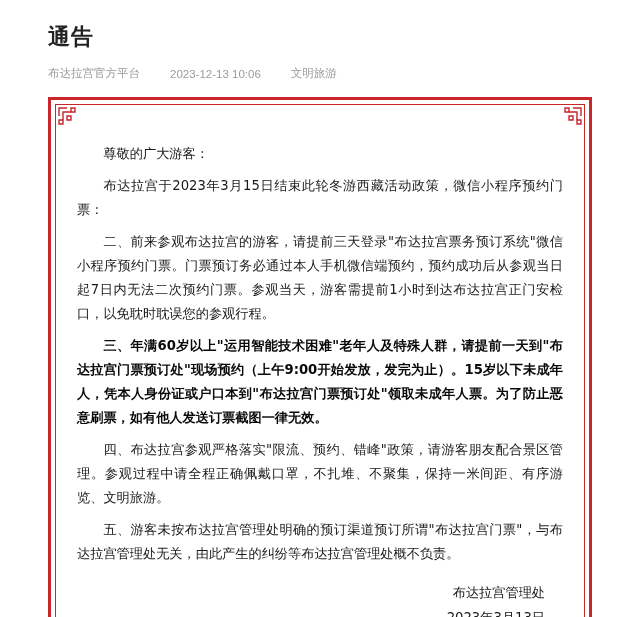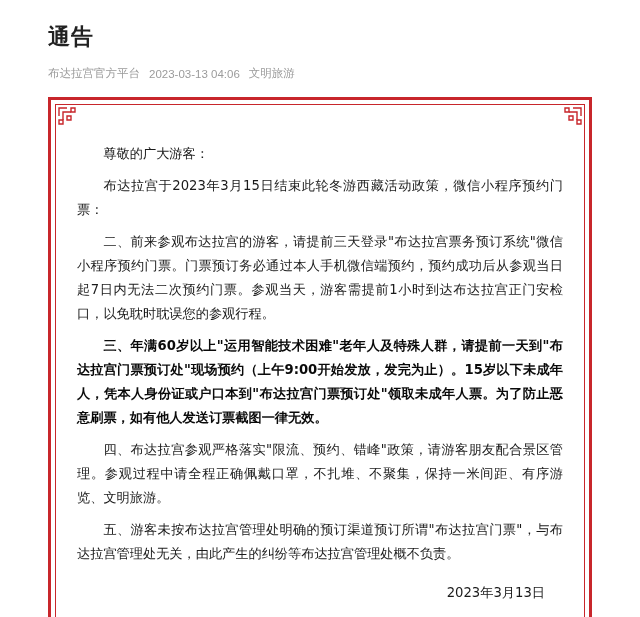--- a/index.html
+++ b/index.html
@@ -29,21 +29,21 @@
     color: #222222;
     font-weight: bold;
     letter-spacing: 1px;
     margin: 0 0 14px 0;
   }
   .meta {
     font-size: 11.5px;
     color: #9b9b9b;
     display: flex;
     align-items: center;
-    gap: 9px;
+    gap: 30px;
     margin-bottom: 16px;
   }
   .meta span { white-space: nowrap; }
 
   
   .notice-frame {
     position: relative;
     margin: 0 48px;
     border: 3px solid #c8262b;
     background: #ffffff;
@@ -95,21 +95,21 @@
 </style>
 </head>
 <body>
 
 <div class="page">
 
   <div class="header">
     <h1 class="title">通告</h1>
     <div class="meta">
       <span>布达拉宫官方平台</span>
-      <span>2023-03-13 04:06</span>
+      <span>2023-12-13 10:06</span>
       <span>文明旅游</span>
     </div>
   </div>
 
   <div class="notice-frame">
     <div class="corner tl">
       <svg width="26" height="26" viewBox="0 0 26 26" xmlns="http://www.w3.org/2000/svg">
         <g fill="none" stroke="#c8262b" stroke-width="1.4">
           <path d="M2 10 L2 2 L10 2"></path>
           <path d="M6 14 L6 6 L14 6"></path>
@@ -133,18 +133,19 @@
 
     <div class="notice-body">
       <p class="salutation">尊敬的广大游客：</p>
       <p class="indent">布达拉宫于2023年3月15日结束此轮冬游西藏活动政策，微信小程序预约门票：</p>
       <p class="indent">二、前来参观布达拉宫的游客，请提前三天登录"布达拉宫票务预订系统"微信小程序预约门票。门票预订务必通过本人手机微信端预约，预约成功后从参观当日起7日内无法二次预约门票。参观当天，游客需提前1小时到达布达拉宫正门安检口，以免耽时耽误您的参观行程。</p>
       <p class="indent bold-red">三、年满60岁以上"运用智能技术困难"老年人及特殊人群，请提前一天到"布达拉宫门票预订处"现场预约（上午9:00开始发放，发完为止）。15岁以下未成年人，凭本人身份证或户口本到"布达拉宫门票预订处"领取未成年人票。为了防止恶意刷票，如有他人发送订票截图一律无效。</p>
       <p class="indent">四、布达拉宫参观严格落实"限流、预约、错峰"政策，请游客朋友配合景区管理。参观过程中请全程正确佩戴口罩，不扎堆、不聚集，保持一米间距、有序游览、文明旅游。</p>
       <p class="indent">五、游客未按布达拉宫管理处明确的预订渠道预订所谓"布达拉宫门票"，与布达拉宫管理处无关，由此产生的纠纷等布达拉宫管理处概不负责。</p>
 
       <div class="sign">
+        <div>布达拉宫管理处</div>
         <div>2023年3月13日</div>
       </div>
     </div>
   </div>
 
 </div>
 
 </body></html>

